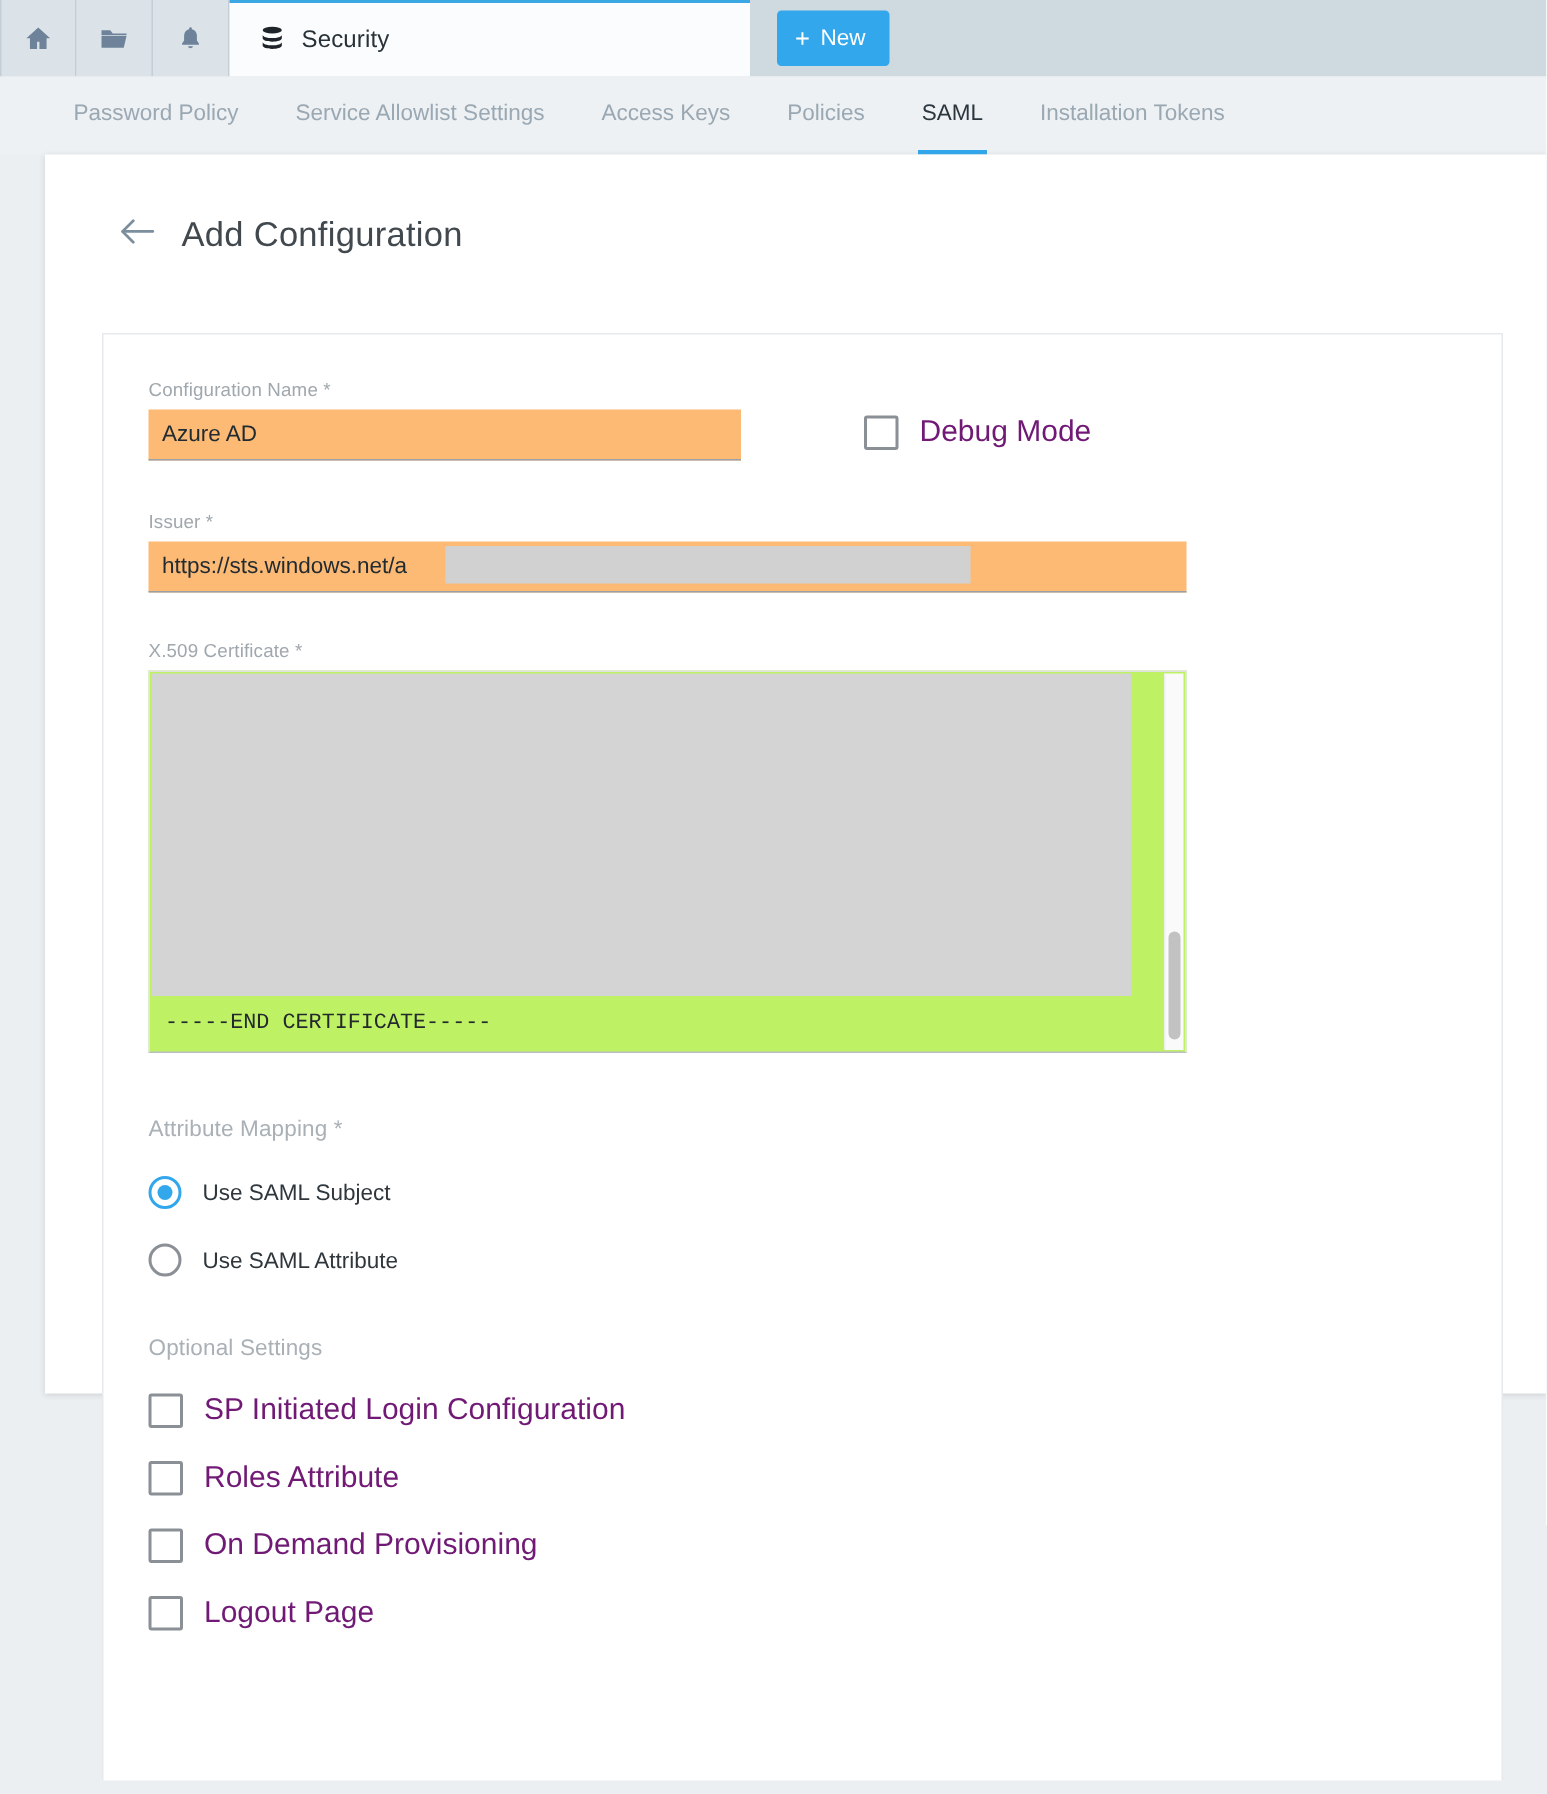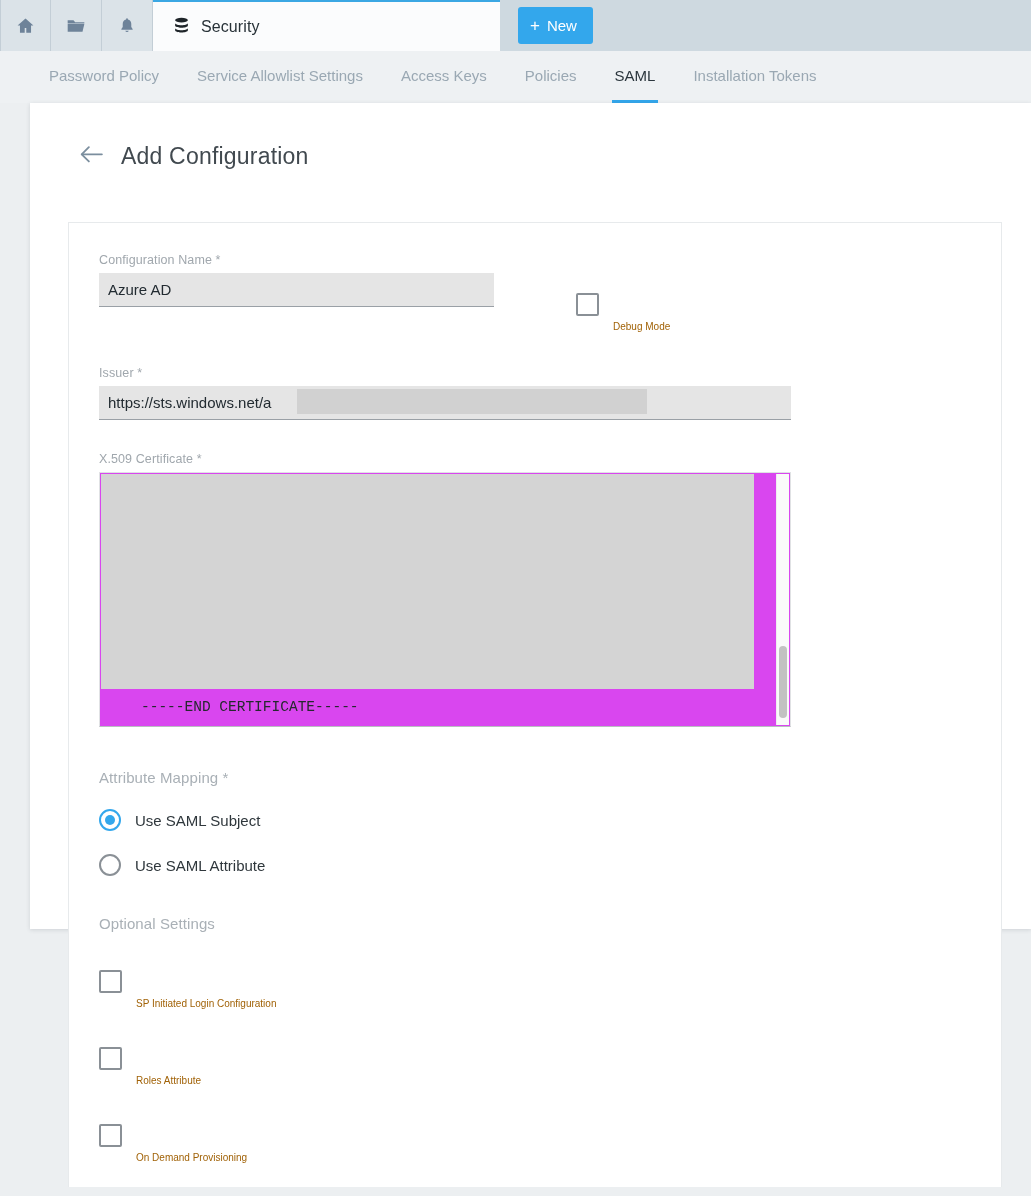--- a/index.html
+++ b/index.html
@@ -122,21 +122,21 @@
   .form-inner { padding: 30px 30px 0 30px; }
 
   .field-label {
     font-size: 12.5px; color: #a0a7ad;
     margin-bottom: 6px; letter-spacing: .1px;
   }
 
   .row-flex { display: flex; align-items: flex-start; gap: 44px; }
 
   .text-input {
-    background: #e5e5e5;
+    background: #fdba74;
     border: none;
     border-bottom: 1px solid #9aa0a6;
     height: 34px; width: 395px;
     padding: 0 9px;
     font-size: 15px; color: #222b31;
     font-family: "Liberation Sans", sans-serif;
     outline: none;
     display: flex; align-items: center;
   }
   .text-input.wide { width: 692px; }
@@ -153,32 +153,31 @@
   }
   .cbox {
     width: 23px; height: 23px;
     border: 2px solid #8a9096;
     border-radius: 2px;
     background: #fff;
     flex: 0 0 auto;
   }
   .cbox-label {
     margin-left: 14px;
-    font-size: 10px; color: #a16207; margin-top: 44px;
+    font-size: 20px; color: #701a75;
   }
 
   
   .cert-wrap {
     position: relative;
     width: 692px; height: 255px;
-    background: #d946ef;
+    background: #bef264;
     border: 1px solid #e0e2e4;
     border-bottom: 1px solid #b9bdc1;
     overflow: hidden;
-    padding-left: 31px;
   }
   .cert-text {
     font-family: "Liberation Mono", monospace;
     font-size: 14.5px; color: #24292e;
     padding: 8px 10px;
     white-space: pre;
     line-height: 20px;
   }
   .cert-redact {
     position: absolute;

